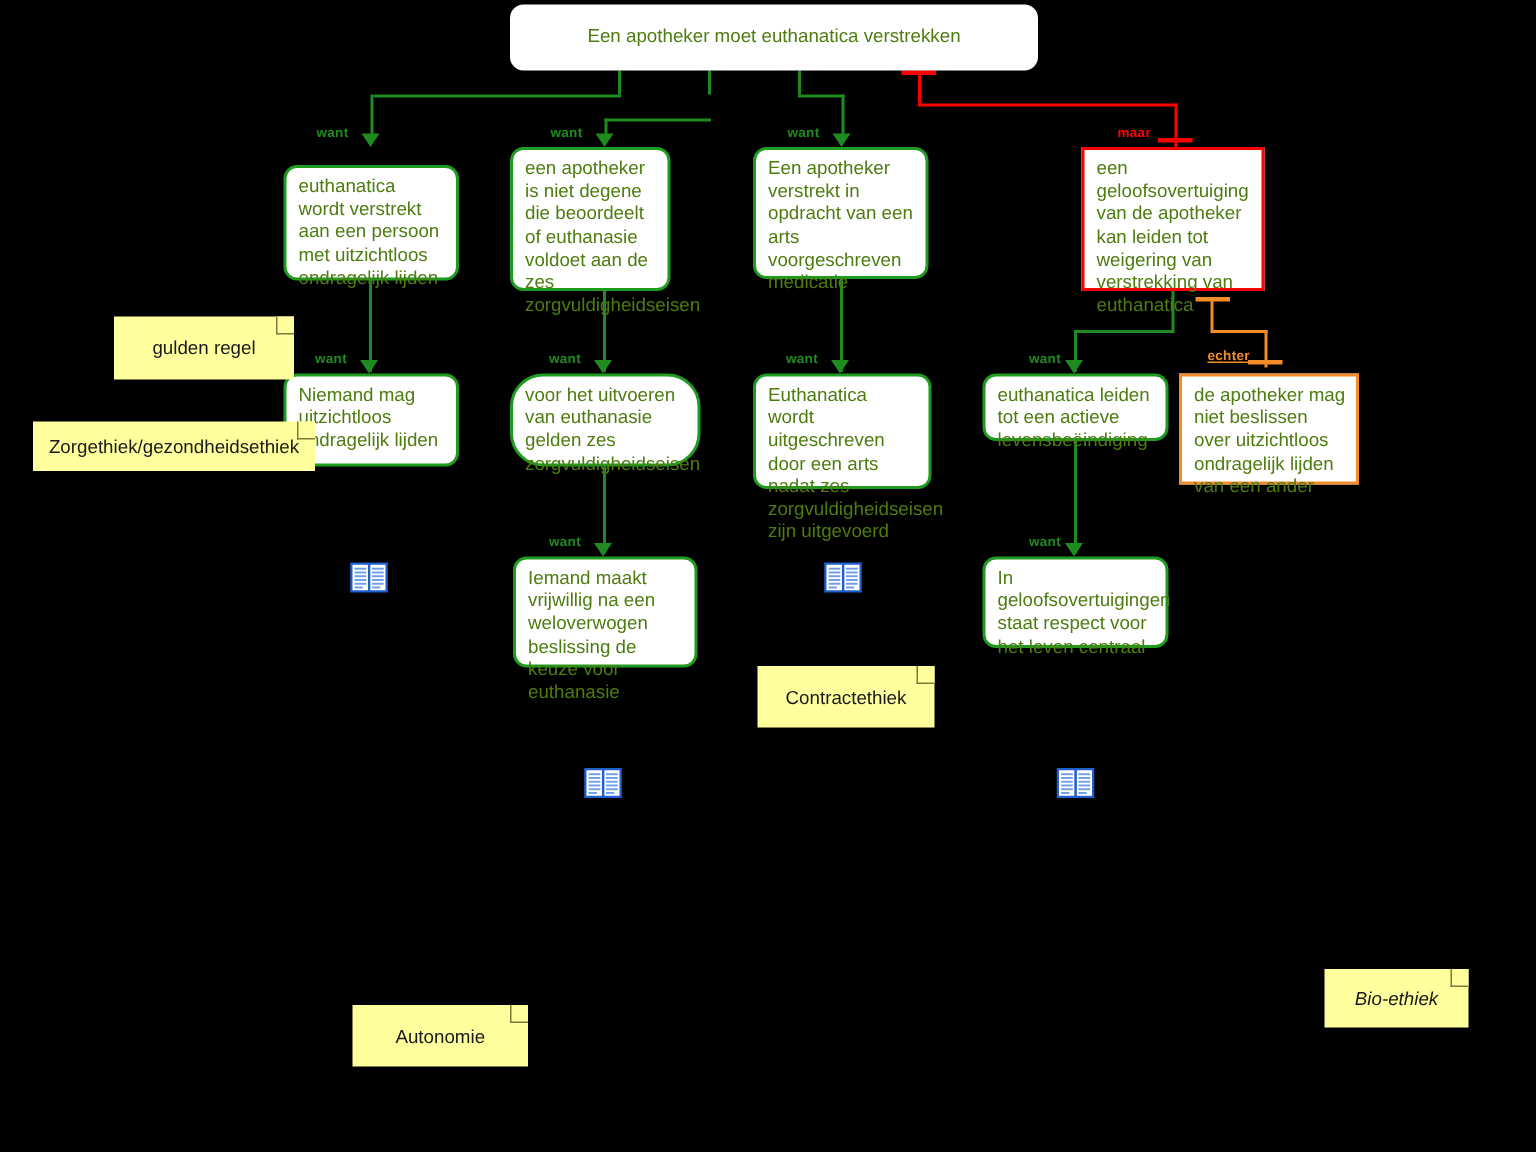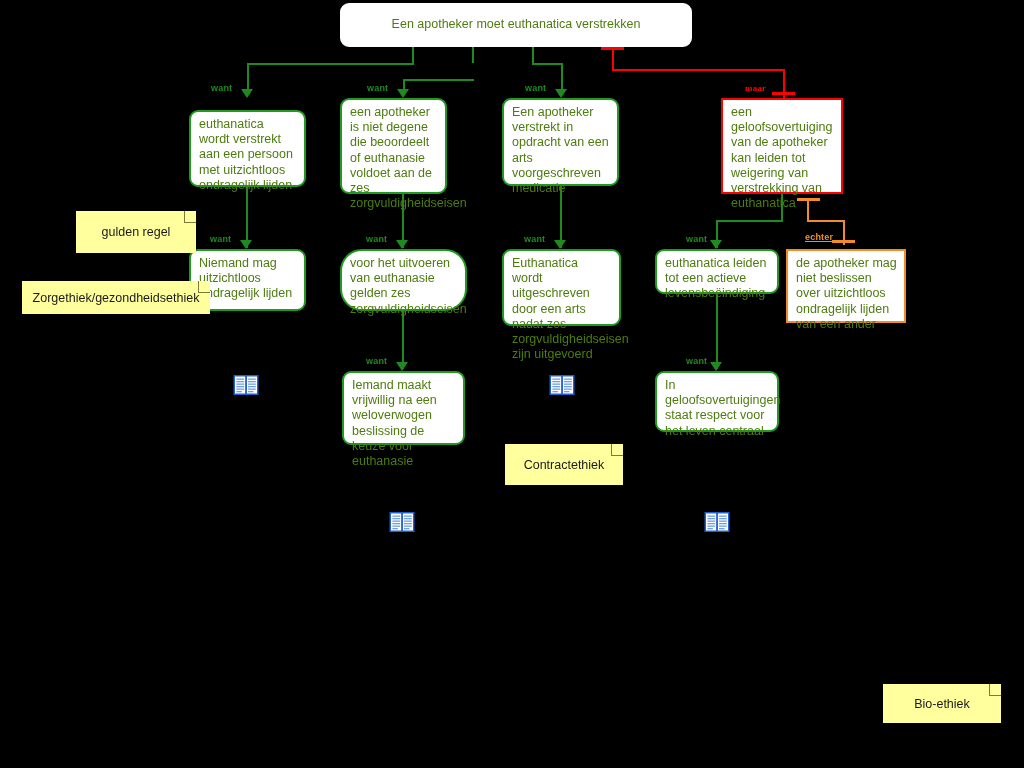--- a/index.html
+++ b/index.html
@@ -45,21 +45,21 @@
     border: 2px solid #ff0000;
     border-radius: 0;
   }
   .node.orange {
     border: 2px solid #f28c28;
     border-radius: 0;
   }
   .vline { position: absolute; width: 2px; }
   .hline { position: absolute; height: 2px; }
   .g  { background: #1f8a1f; }
-  .r  { background: #ff0000; font-family: Liberation Serif, serif; }
+  .r  { background: #ff0000; }
   .o  { background: #f28c28; }
 
   
   .arrow {
     position: absolute;
     width: 0; height: 0;
     border-left: 6px solid transparent;
     border-right: 6px solid transparent;
     z-index: 12;
   }
@@ -210,23 +210,27 @@
   <div class="note" style="left:22px; top:281px; width:188px; height:33px;">
     <span class="fold"></span>
     <span>Zorgethiek/gezondheidsethiek</span>
   </div>
 
   <div class="note" style="left:505px; top:444px; width:118px; height:41px;">
     <span class="fold"></span>
     <span>Contractethiek</span>
   </div>
 
-
-
-  <div class="note" style="left:883px; top:684px; width:118px; height:39px;">
+  <div class="note" style="left:235px; top:670px; width:117px; height:41px;">
+    <span class="fold"></span>
+    <span>Autonomie</span>
+  </div>
+
+
+  <div class="note" style="left:883px; top:646px; width:96px; height:39px;font-style:italic;">
     <span class="fold"></span>
     <span>Bio-ethiek</span>
   </div>
 
   <div class="book" style="left:233px; top:374px;">
     <svg viewBox="0 0 26 22" width="26" height="22" aria-hidden="true">
       <rect x="0.5" y="1" width="25" height="20" fill="#1f5fd0"></rect>
       <rect x="2" y="2.5" width="10.5" height="17" fill="#ffffff"></rect>
       <rect x="13.5" y="2.5" width="10.5" height="17" fill="#ffffff"></rect>
       <rect x="12.3" y="1.5" width="1.6" height="19" fill="#1f5fd0"></rect>

